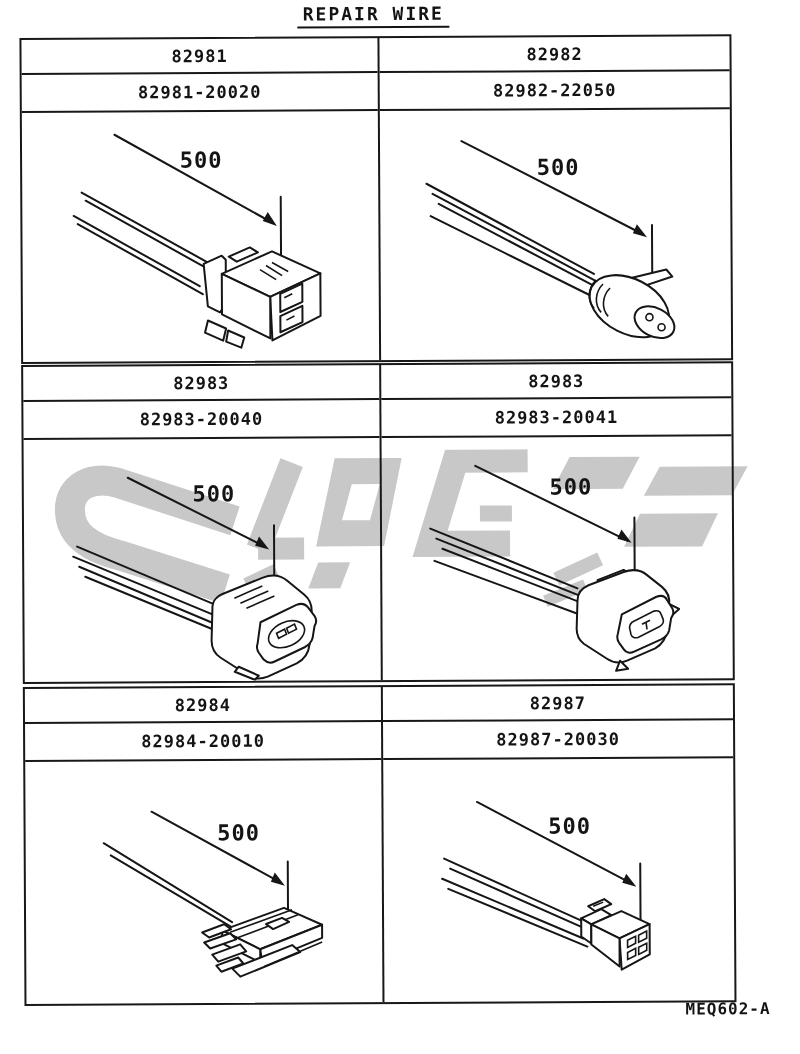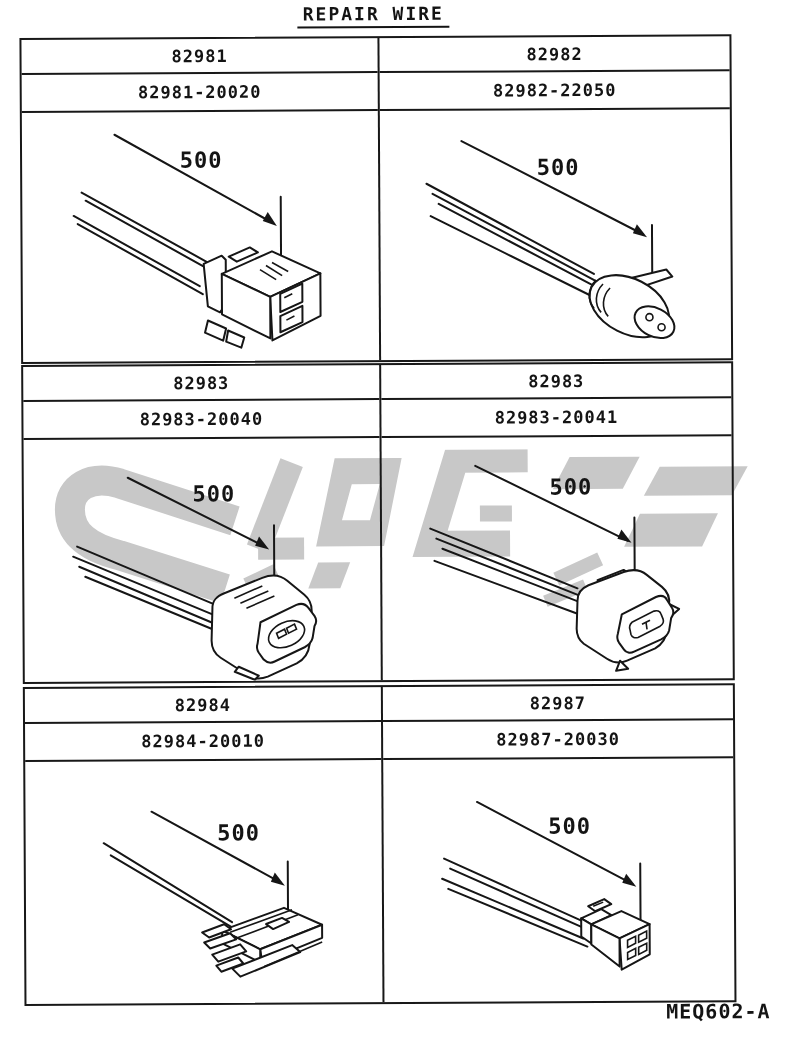--- a/index.html
+++ b/index.html
@@ -38,21 +38,21 @@
   .ink{stroke:#161616;stroke-width:2;fill:none;stroke-linejoin:round;stroke-linecap:round;}
   .body{stroke:#161616;stroke-width:2;fill:#ffffff;stroke-linejoin:round;}
   .thin{stroke:#161616;stroke-width:1.6;fill:none;}
   .ah{fill:#161616;stroke:none;}
   .dimtext{font-family:"DejaVu Sans Mono","Liberation Mono",monospace;font-size:22px;font-weight:bold;fill:#141414;letter-spacing:1px;}
   .wm{fill:#c8c8c8;stroke:none;}
   .wms{stroke:#c8c8c8;fill:none;}
   
   .footer-code{
     position:absolute;top:1001px;right:32px;z-index:3;
-    font-size:20px;font-weight:bold;letter-spacing:1px;margin-left:36px;
+    font-size:16px;font-weight:bold;letter-spacing:1px;margin-left:36px;
   }
 </style>
 </head>
 <body>
 
 <div class="page">
   <div class="tilt">
 
     <div class="watermark">
       <svg viewBox="0 0 760 185" preserveAspectRatio="none">

